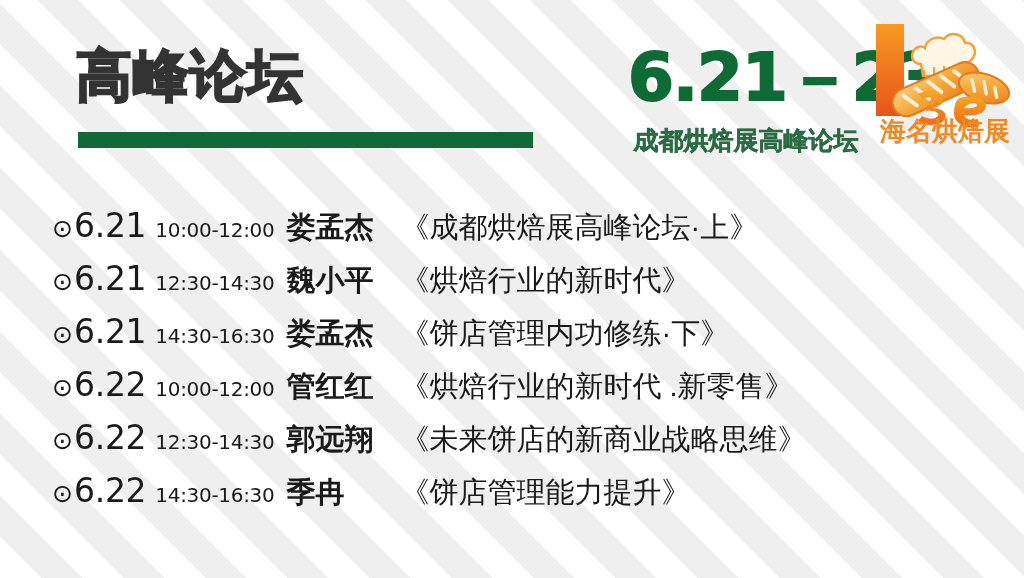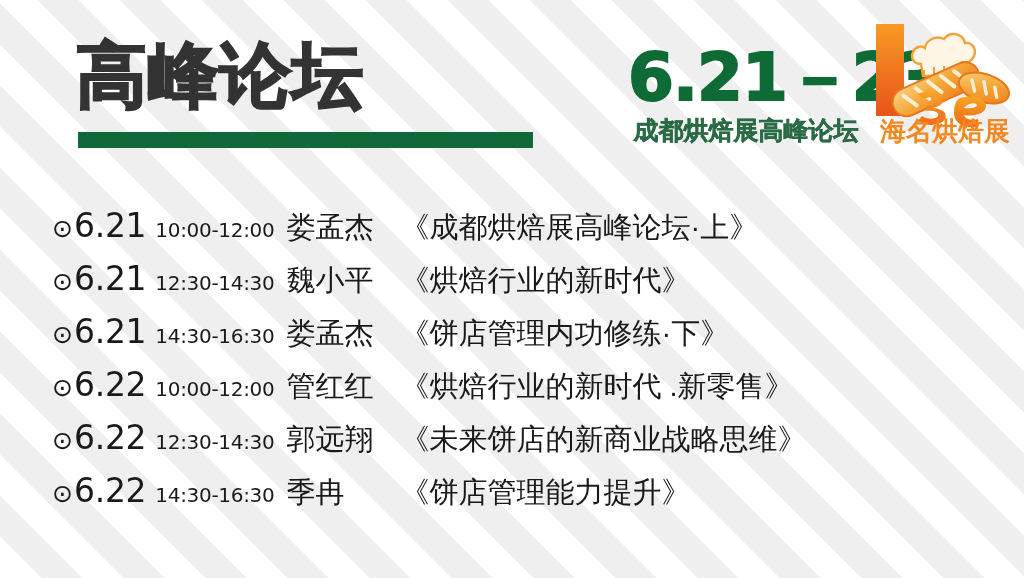--- a/index.html
+++ b/index.html
@@ -36,21 +36,21 @@
     left: 0;
     top: 0;
     width: 1024px;
     height: 178px;
   }
 
   #main-title {
     position: absolute;
     left: 76px;
     top: 28px;
-    font-size: 71px;
+    font-size: 56px;
     line-height: 96px;
     letter-spacing: 1px;
     font-weight: 900;
     color: #333333;
     white-space: nowrap;
     -webkit-text-stroke: 2.2px #333333;
   }
 
   #title-rule {
     position: absolute;
@@ -73,21 +73,21 @@
     font-size: 66px;
     line-height: 68px;
     font-weight: 900;
     color: #0e6b35;
     letter-spacing: -1px;
     white-space: nowrap;
     -webkit-text-stroke: 2px #0e6b35;
     font-family: "DejaVu Sans", sans-serif;
   }
   #event-subtitle {
-    margin-top: 4px;
+    margin-top: 14px;
     font-size: 25px;
     line-height: 28px;
     font-weight: 700;
     color: #2a6b45;
     letter-spacing: 0px;
     white-space: nowrap;
     -webkit-text-stroke: 0.5px #2a6b45;
   }
 
   
@@ -133,21 +133,21 @@
   .sched-time {
     font-size: 20px;
     font-family: "DejaVu Sans", sans-serif;
     font-weight: 400;
     letter-spacing: -0.3px;
     margin-left: 9px;
     flex: 0 0 auto;
   }
   .sched-speaker {
     font-size: 29px;
-    font-weight: 400;
+    font-weight: 700;
     margin-left: 12px;
     flex: 0 0 auto;
     min-width: 98px;
   }
   .sched-topic {
     font-size: 29px;
     font-weight: 500;
     margin-left: 16px;
     flex: 0 0 auto;
   }

